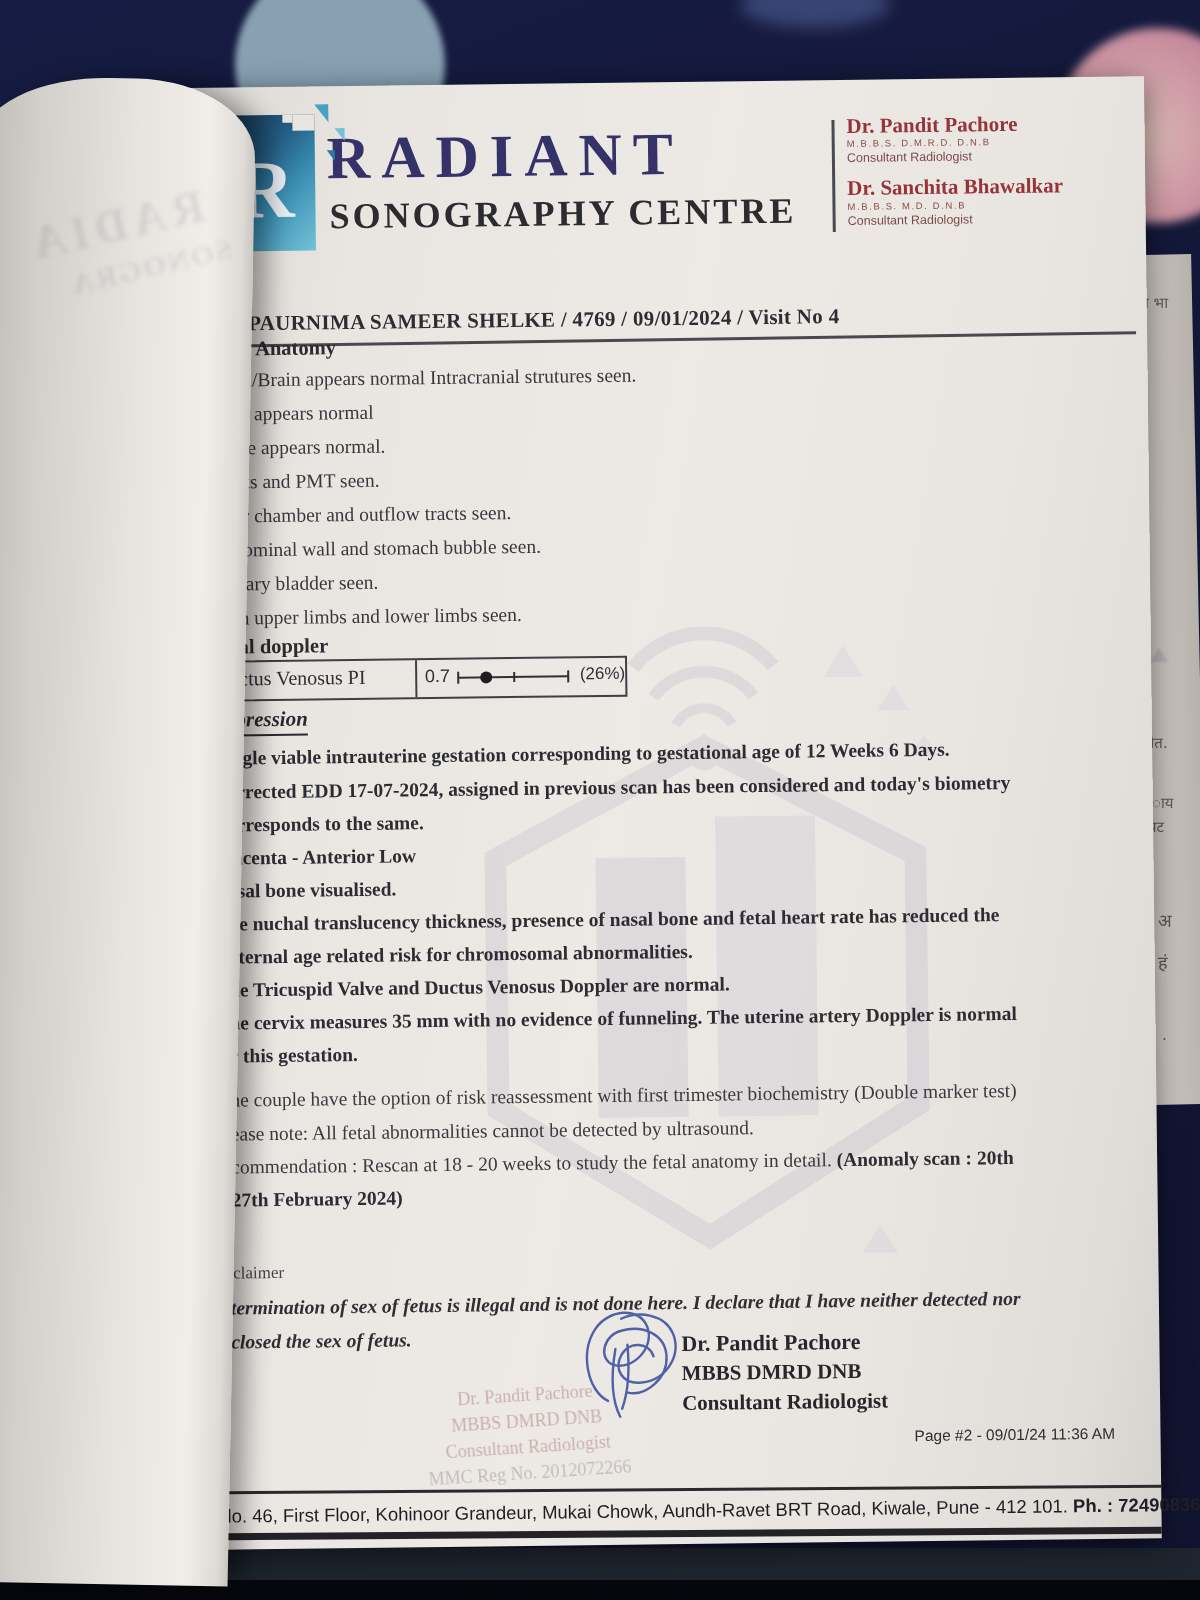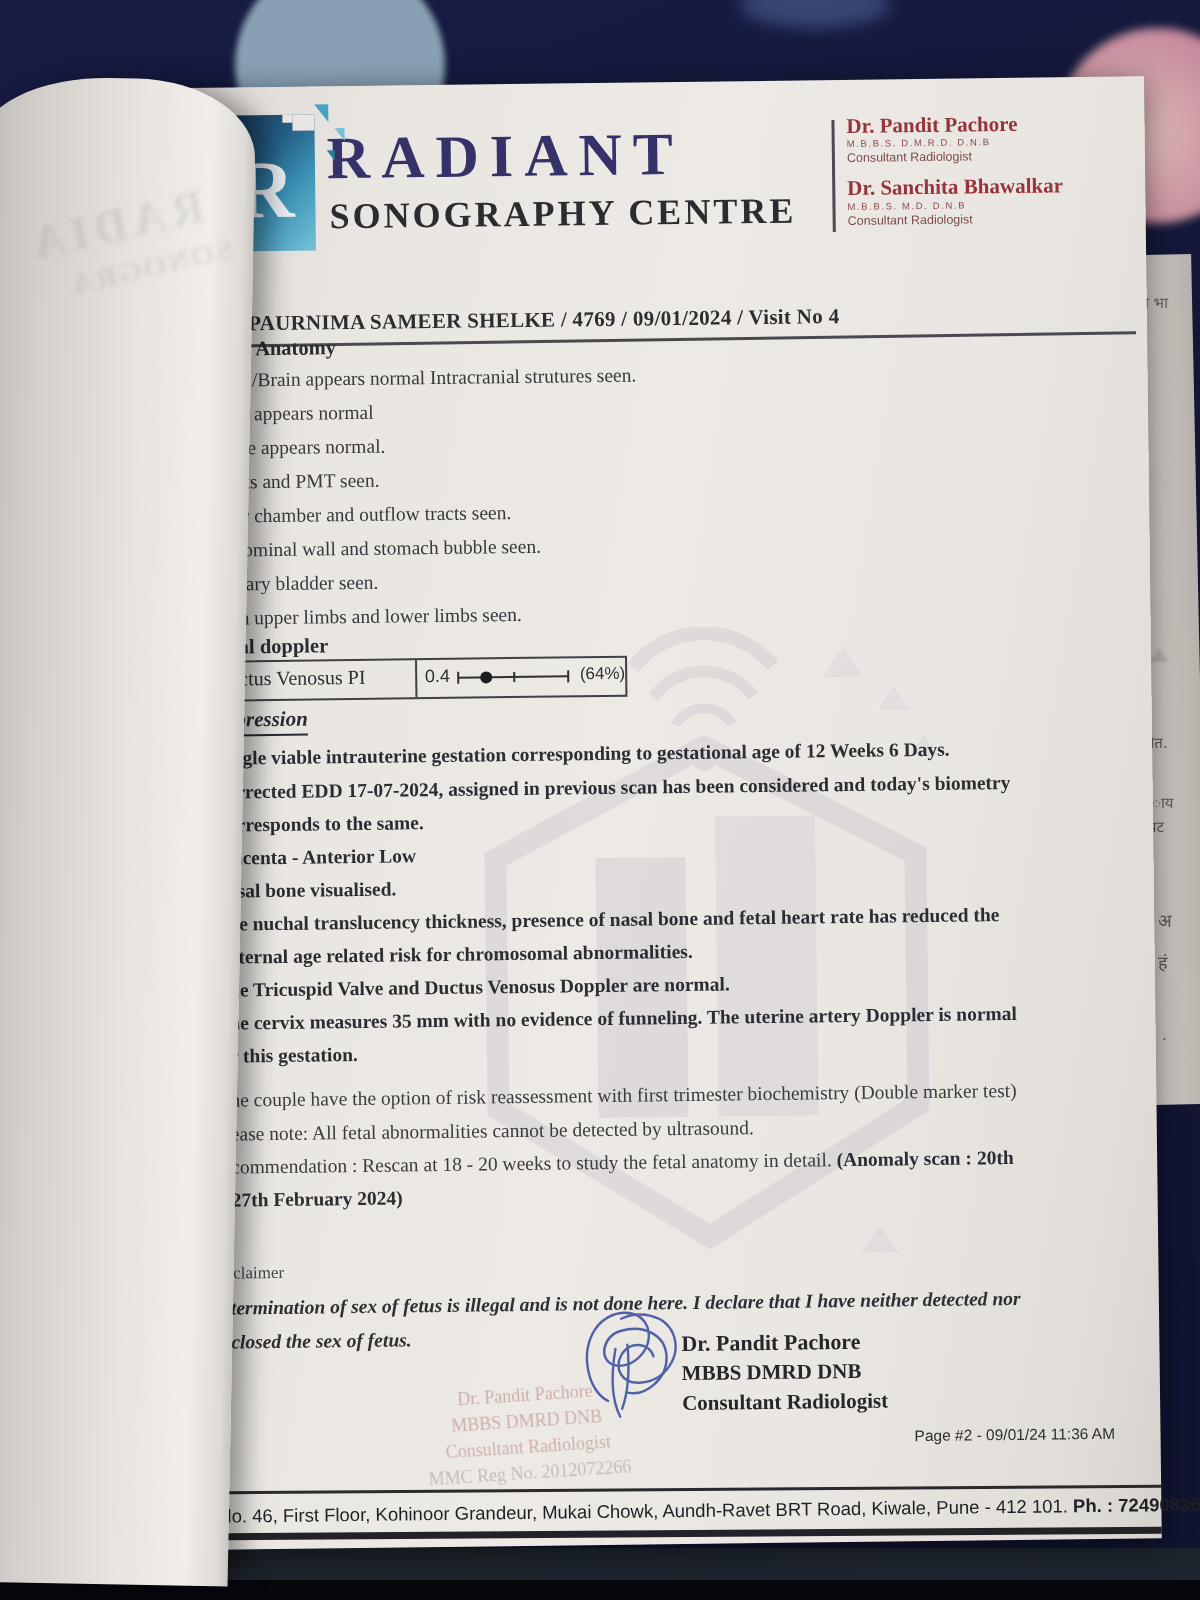--- a/index.html
+++ b/index.html
@@ -175,29 +175,29 @@
   <div class="body-line" style="left:32px;top:384px;">rbits and PMT seen.</div>
   <div class="body-line" style="left:32px;top:418px;">our chamber and outflow tracts seen.</div>
   <div class="body-line" style="left:32px;top:452px;">bdominal wall and stomach bubble seen.</div>
   <div class="body-line" style="left:32px;top:486px;">rinary bladder seen.</div>
   <div class="body-line" style="left:32px;top:520px;">oth upper limbs and lower limbs seen.</div>
 
   <div class="h-bold" style="left:30px;top:548px;">etal doppler</div>
   <div class="doppler-table">
     <div class="c1">uctus Venosus PI</div>
     <div class="c2">
-      <span style="position:static;">0.4</span>
+      <span style="position:static;">0.7</span>
       <svg width="118" height="18" viewBox="0 0 118 18" style="position:static;margin-top:3px;">
         <line x1="2" y1="9" x2="112" y2="9" stroke="#2f2f34" stroke-width="2"></line>
         <line x1="2" y1="3" x2="2" y2="15" stroke="#2f2f34" stroke-width="2"></line>
         <line x1="58" y1="4" x2="58" y2="14" stroke="#2f2f34" stroke-width="2"></line>
         <line x1="112" y1="3" x2="112" y2="15" stroke="#2f2f34" stroke-width="2"></line>
         <circle cx="30" cy="9" r="6" fill="#1e1e22"></circle>
       </svg>
-      <span class="pct">(64%)</span>
+      <span class="pct">(26%)</span>
     </div>
   </div>
 
   <div class="imp-head">npression</div>
   <div class="imp-line" style="left:32px;top:660px;">ingle viable intrauterine gestation corresponding to gestational age of 12 Weeks 6 Days.</div>
   <div class="imp-line" style="left:32px;top:694px;">orrected EDD 17-07-2024, assigned in previous scan has been considered and today's biometry</div>
   <div class="imp-line" style="left:32px;top:727px;">orresponds to the same.</div>
   <div class="imp-line" style="left:32px;top:760px;">lacenta - Anterior Low</div>
   <div class="imp-line" style="left:32px;top:793px;">asal bone visualised.</div>
   <div class="imp-line" style="left:32px;top:826px;">he nuchal translucency thickness, presence of nasal bone and fetal heart rate has reduced the</div>

